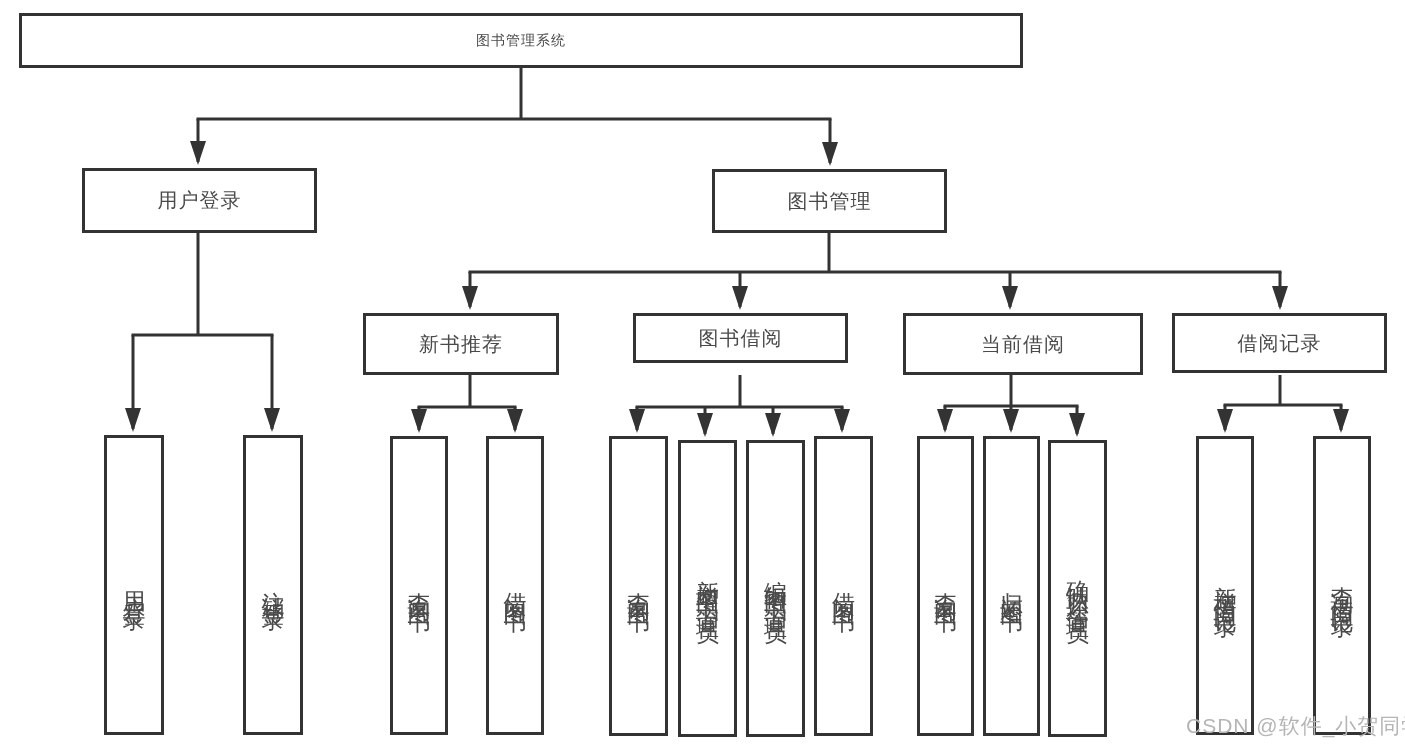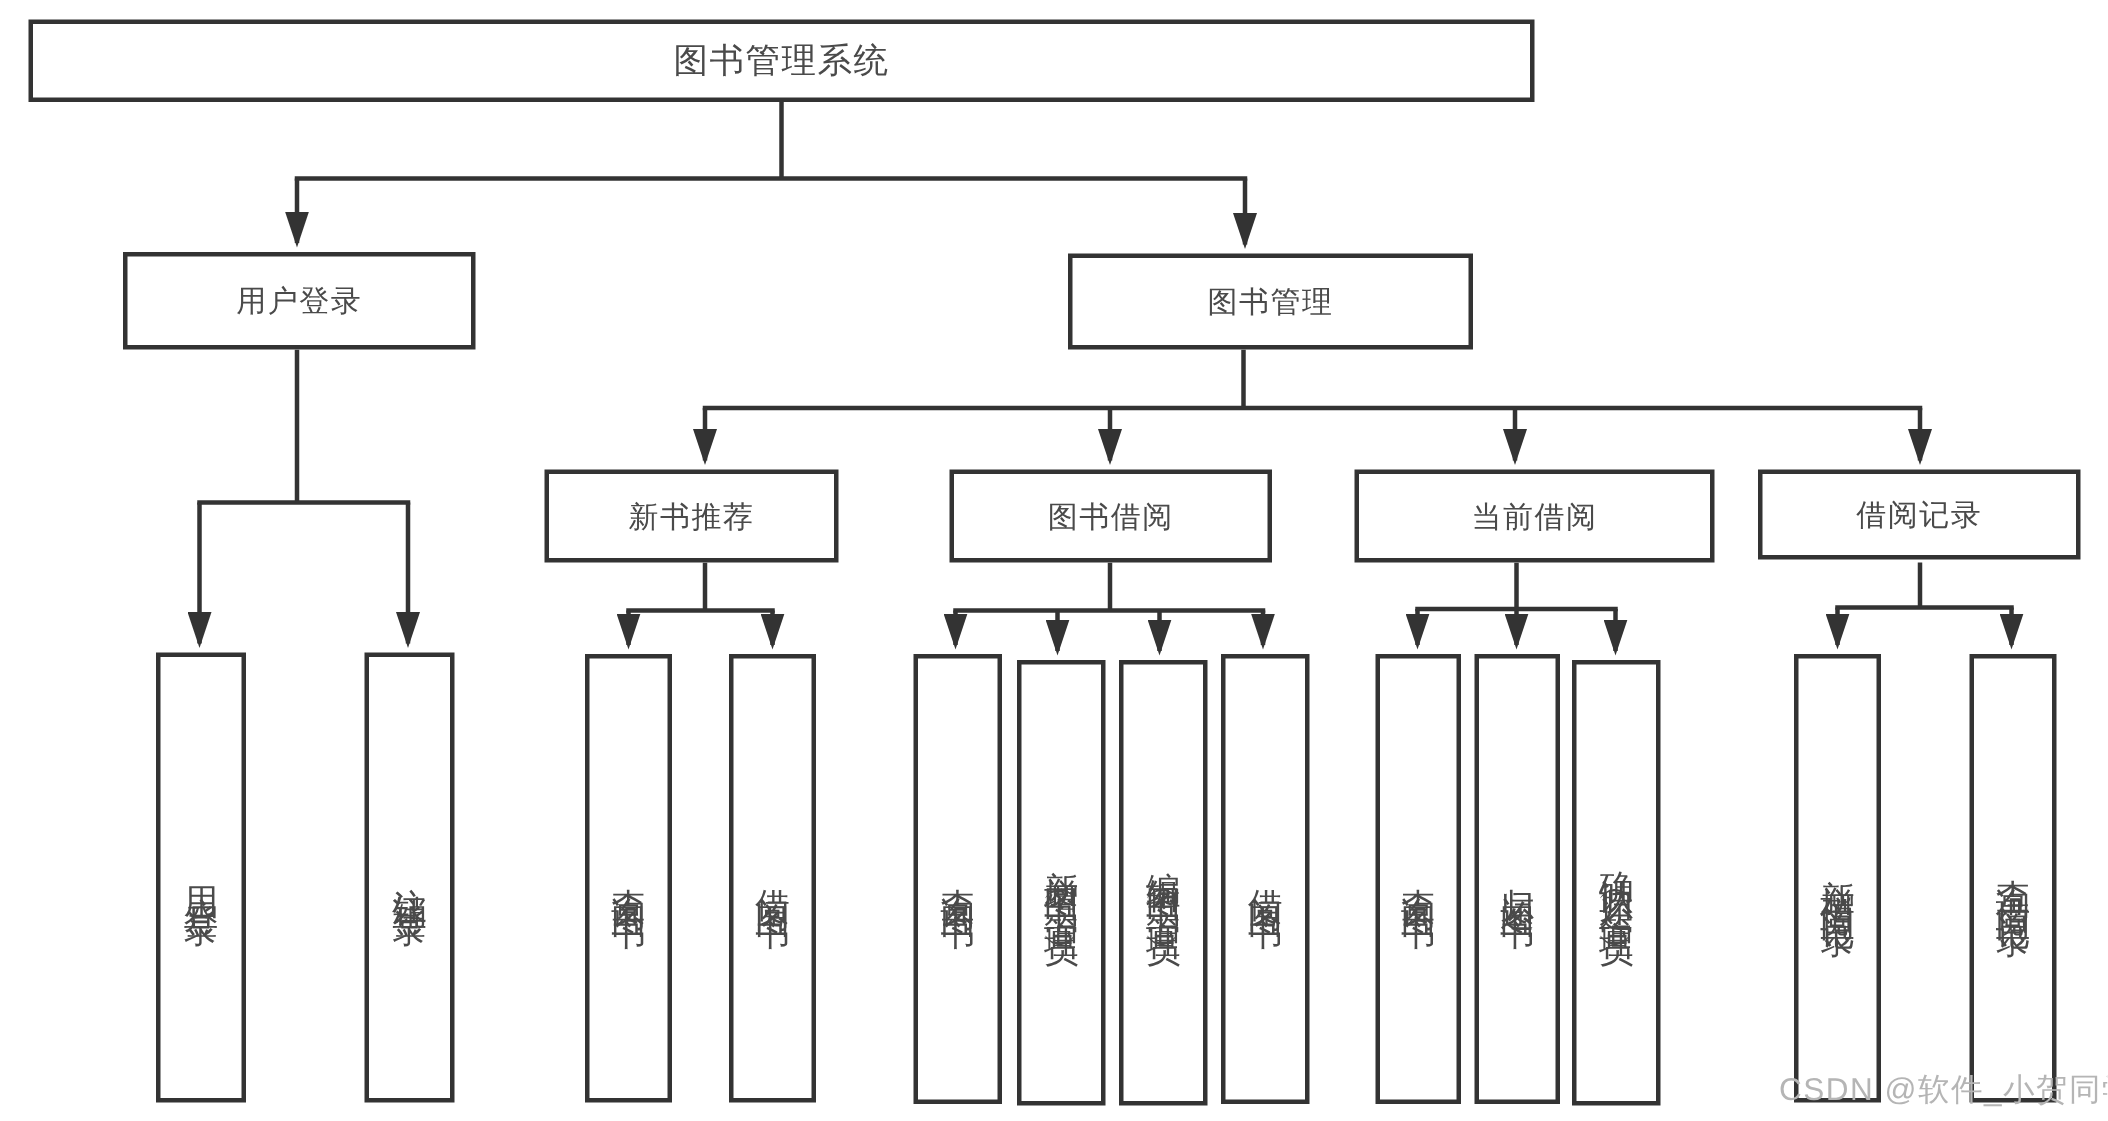--- a/index.html
+++ b/index.html
@@ -17,34 +17,34 @@
     position: absolute;
     box-sizing: border-box;
     border: 3px solid #333333;
     background: #ffffff;
     display: flex;
     align-items: center;
     justify-content: center;
     color: #4a4a4a;
   }
   .h { font-size: 20px; letter-spacing: 1px; }
-  .root-node { font-size: 23px; }
+  .root-node { font-size: 14px; }
   .v {
     writing-mode: vertical-rl;
     text-orientation: mixed;
     font-size: 23px;
     letter-spacing: 6px;
     line-height: 1;
   }
   
   .b-root { left: 19px;  top: 13px;  width: 1004px; height: 55px; }
   .b-l2a  { left: 82px;  top: 168px; width: 235px;  height: 65px; }
-  .b-l2b  { left: 712px; top: 169px; width: 270px;  height: 64px; }
+  .b-l2b  { left: 712px; top: 169px; width: 235px;  height: 64px; }
   .b-l3a  { left: 363px; top: 313px; width: 196px;  height: 62px; }
-  .b-l3b  { left: 633px; top: 313px; width: 215px;  height: 62px; }
+  .b-l3b  { left: 633px; top: 313px; width: 215px;  height: 50px; }
   .b-l3c  { left: 903px; top: 313px; width: 240px;  height: 62px; }
   .b-l3d  { left: 1172px;top: 313px; width: 215px;  height: 60px; }
   .b-g1a  { left: 104px; top: 435px; width: 60px;   height: 300px; }
   .b-g1b  { left: 243px; top: 435px; width: 60px;   height: 300px; }
   .b-g2a  { left: 390px; top: 436px; width: 58px;   height: 299px; }
   .b-g2b  { left: 486px; top: 436px; width: 58px;   height: 299px; }
   .b-g3a  { left: 609px; top: 436px; width: 59px;   height: 300px; }
   .b-g3b  { left: 678px; top: 440px; width: 59px;   height: 297px; }
   .b-g3c  { left: 746px; top: 440px; width: 59px;   height: 297px; }
   .b-g3d  { left: 814px; top: 436px; width: 59px;   height: 300px; }

